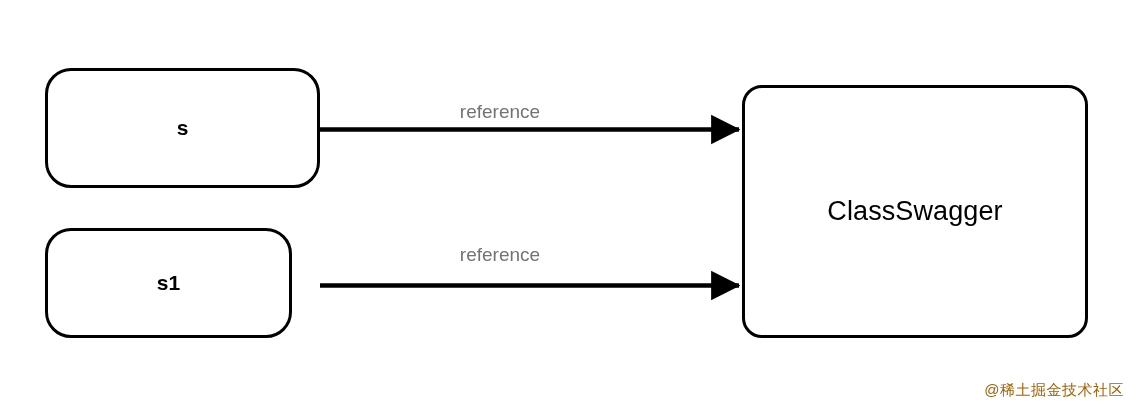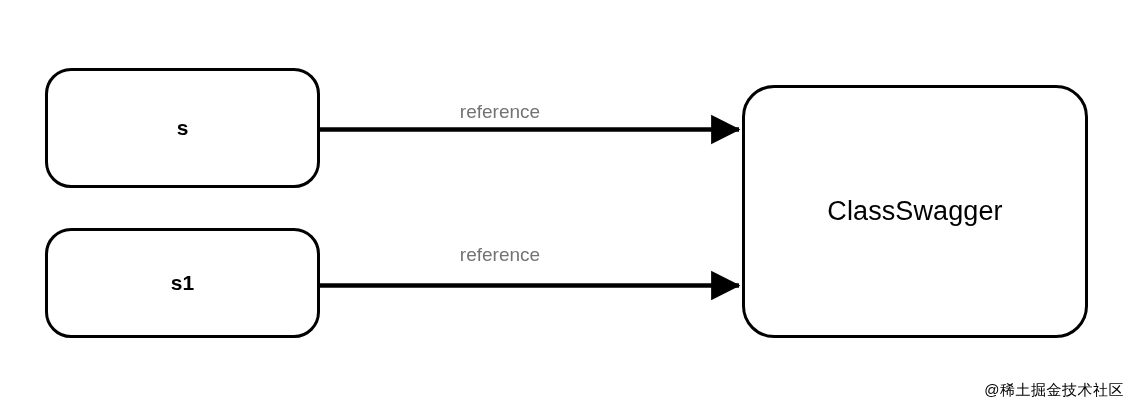--- a/index.html
+++ b/index.html
@@ -39,34 +39,34 @@
     height: 120px;
     border-radius: 26px;
   }
   #node-s .node-label {
     font-size: 21px;
     font-weight: bold;
   }
   #node-s1 {
     left: 45px;
     top: 228px;
-    width: 275px;
+    width: 247px;
     height: 110px;
     border-radius: 26px;
   }
   #node-s1 .node-label {
     font-size: 21px;
     font-weight: bold;
   }
   #node-classswagger {
     left: 742px;
     top: 85px;
     width: 346px;
     height: 253px;
-    border-radius: 32px;
+    border-radius: 20px;
   }
   #node-classswagger .node-label {
     font-size: 27px;
     font-weight: normal;
     letter-spacing: 0.1px;
   }
   .edge-svg {
     position: absolute;
     left: 0;
     top: 0;
@@ -90,21 +90,21 @@
   }
   #edge-label-2 {
     left: 380px;
     top: 244px;
     width: 240px;
   }
   #watermark {
     position: absolute;
     right: 16px;
     bottom: 10px;
-    color: #000000;
+    color: #a16207;
     font-size: 15px;
     letter-spacing: 0.5px;
     white-space: nowrap;
     user-select: none;
   }
 </style>
 </head>
 <body>
 
 <div id="canvas">

